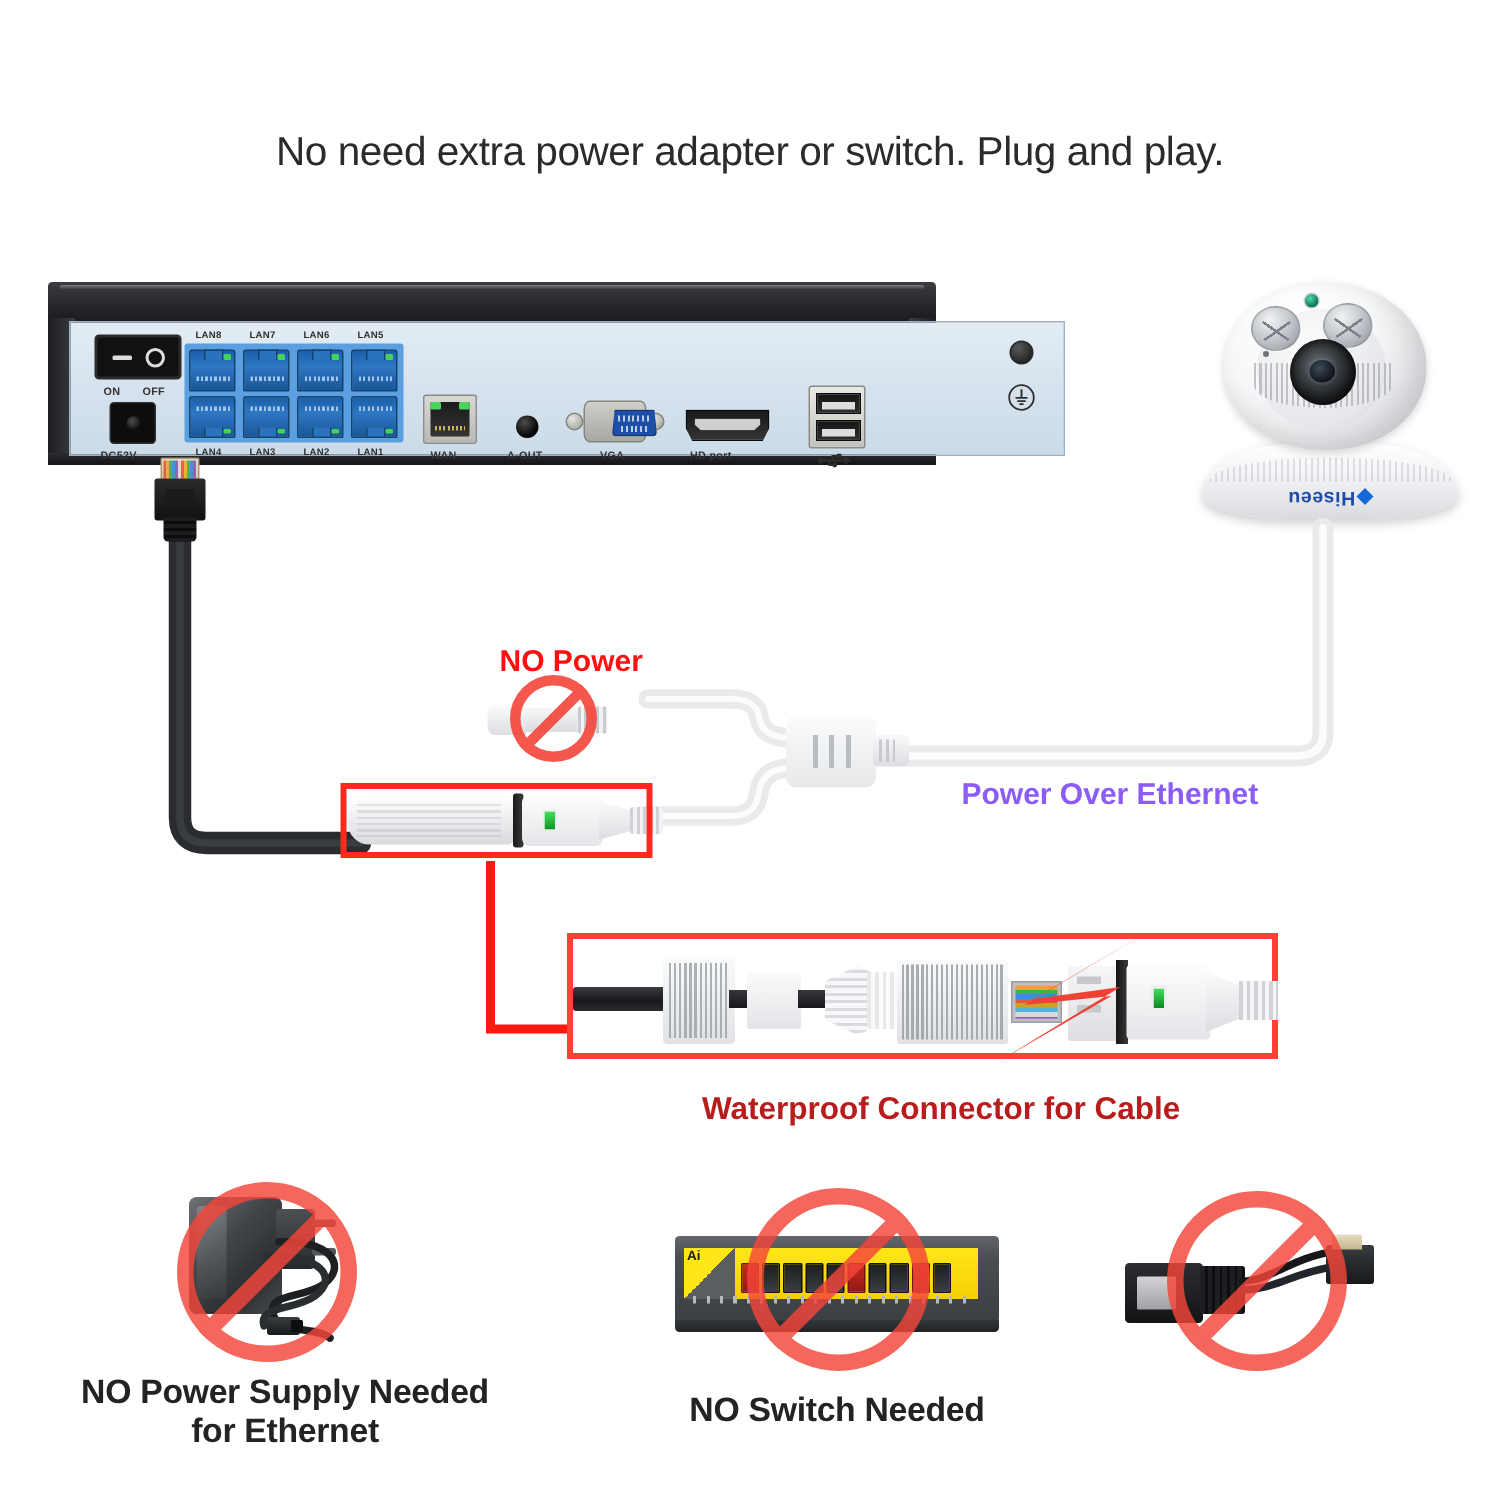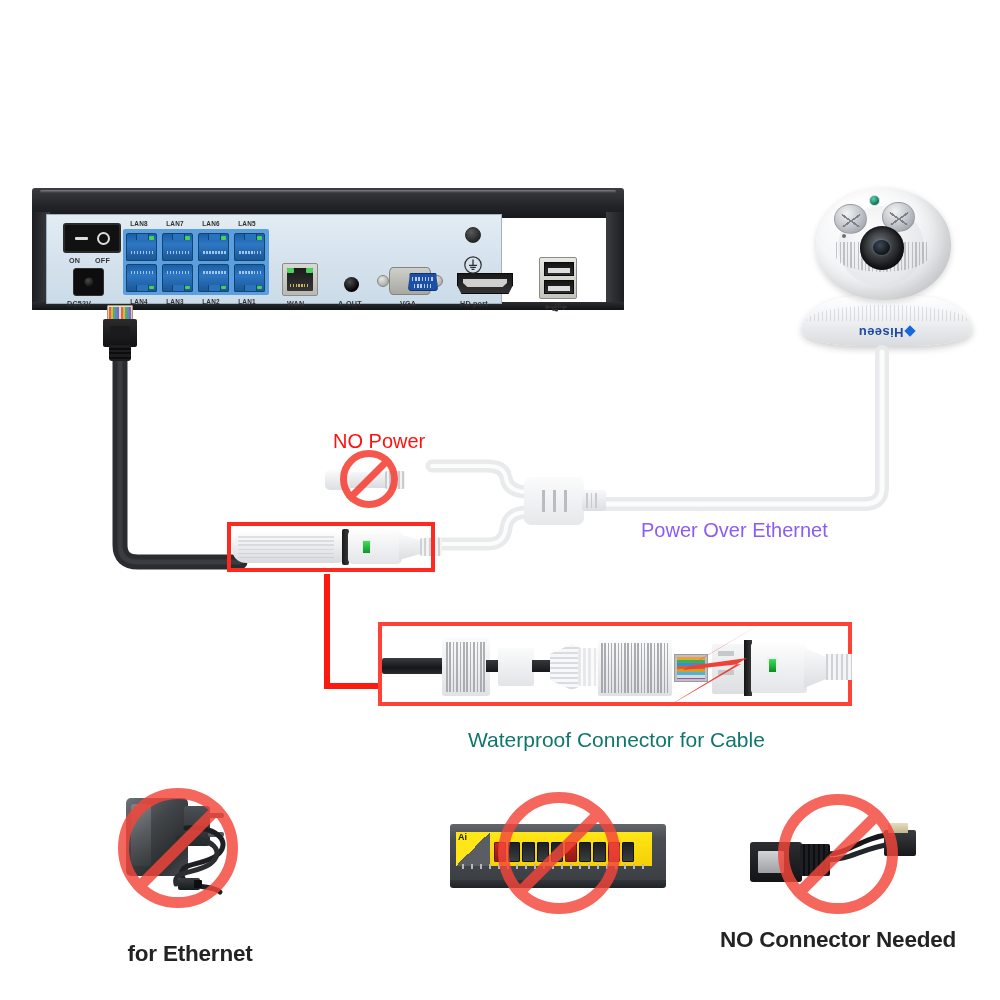--- a/index.html
+++ b/index.html
@@ -28,21 +28,21 @@
   .nvr-top:after{
     content:""; position:absolute; left:8px; right:8px; top:2px; height:3px;
     background:linear-gradient(180deg,rgba(255,255,255,.35),rgba(255,255,255,0));
     border-radius:2px;
   }
   .nvr-bevel-l{ position:absolute; left:0; top:24px; width:18px; height:98px;
     background:linear-gradient(90deg,#1c1e21,#3a3c40); }
   .nvr-bevel-r{ position:absolute; right:0; top:24px; width:18px; height:98px;
     background:linear-gradient(270deg,#1c1e21,#3a3c40); }
   .nvr-face {
-    position:absolute; left:14px; top:26px; width:456px; height:90px;
+    position:absolute; left:14px; top:26px; width:664px; height:90px;
     background:linear-gradient(180deg,#e3ecf3 0%,#d6e3ee 48%,#cbdbe8 100%);
     border:1px solid #9fb2c2;
   }
   .nvr-bottom{ position:absolute; left:0; bottom:0; width:592px; height:8px;
     background:linear-gradient(180deg,#2a2c30,#111315); border-radius:0 0 3px 3px; }
 
   
   .pw-switch{ position:absolute; left:16px; top:8px; width:58px; height:30px;
     background:#111; border:2px solid #2b2b2b; border-radius:3px;
     display:flex; align-items:center; justify-content:center; gap:9px; }
@@ -289,24 +289,24 @@
   .d-led{ position:absolute; left:385px; top:31px; width:11px; height:17px;
     background:linear-gradient(180deg,#3fe05a,#0d8a22); border:2px solid #eceef0; border-radius:1px; }
   .d-cone{ position:absolute; left:422px; top:22px; width:26px; height:40px;
     background:linear-gradient(180deg,#f9fafb,#dcdee1);
     clip-path:polygon(0 0,100% 26%,100% 74%,0 100%); }
   .d-grip2{ position:absolute; left:444px; top:28px; width:26px; height:26px;
     background:repeating-linear-gradient(90deg,#cfd1d5 0 2.4px,#f4f5f6 2.4px 5px); }
   #bolt{ position:absolute; left:655px; top:618px; width:120px; height:92px; }
 
   
-  .cap{ position:absolute; font-weight:normal; white-space:nowrap; }
+  .cap{ position:absolute; font-weight:bold; white-space:nowrap; }
   #cap-nopower{ left:333px; top:430px; font-size:20px; color:#ff1010; }
   #cap-poe{ left:641px; top:519px; font-size:20px; color:#8b5cf6; }
-  #cap-wp{ left:468px; top:728px; font-size:21px; color:#0f766e; }
+  #cap-wp{ left:468px; top:728px; font-size:21px; color:#b91c1c; }
 
   
   .bot{ position:absolute; }
   .bot-cap{ position:absolute; width:100%; text-align:center; font-size:22.5px;
     font-weight:bold; color:#232323; line-height:1.16; letter-spacing:-0.2px; }
   #bot1{ left:18px; top:782px; width:344px; height:200px; }
   #bot2{ left:412px; top:790px; width:292px; height:180px; }
   #bot3{ left:688px; top:790px; width:300px; height:180px; }
   .art{ position:absolute; left:0; top:0; width:100%; height:124px; }
   #bot1 .bot-cap{ top:133px; }
@@ -370,20 +370,21 @@
   #pro3{ left:90px; top:4px; width:120px; height:120px; }
   #pro-nopwr{ position:absolute; left:340px; top:450px; width:58px; height:58px;
     border:7px solid #f4453a; border-radius:50%; box-sizing:border-box; opacity:.9; }
   #pro-nopwr:after{ content:""; position:absolute; left:50%; top:50%; width:7px;
     height:calc(100% + 14px); background:#f4453a; transform:translate(-50%,-50%) rotate(45deg); }
 </style>
 </head>
 <body>
 
 <div id="header">
+  <div id="subtitle">No need extra power adapter or switch. Plug and play.</div>
 </div>
 
 <div id="nvr">
   <div class="nvr-top"></div>
   <div class="nvr-bevel-l"></div>
   <div class="nvr-bevel-r"></div>
   <div class="nvr-bottom"></div>
 
   <div class="nvr-face">
 
@@ -589,21 +590,21 @@
     <div class="ad-pin p1"></div>
     <div class="ad-pin p2"></div>
     <svg style="position:absolute;left:150px;top:40px;width:82px;height:82px" viewBox="0 0 82 82">
       <path d="M18 6 C52 4 64 22 48 34 C34 44 10 40 14 54 C18 68 44 62 52 70" fill="none" stroke="#1d1f22" stroke-width="5" stroke-linecap="round"></path>
       <path d="M10 16 C46 14 58 30 42 42 C28 52 4 48 8 62" fill="none" stroke="#2b2e31" stroke-width="5" stroke-linecap="round"></path>
     </svg>
     <div class="ad-tip"></div>
     <div class="prohibit" id="pro1"></div>
   </div>
   <div class="bot-cap">
-    <br>
+    <span>NO Power Supply Needed</span><br>
     <span>for Ethernet</span>
   </div>
 </div>
 
 <div class="bot" id="bot2">
   <div class="art">
     <div class="sw-shell"></div>
     <div class="sw-face"></div>
     <div class="sw-tri"></div>
     <div class="sw-ai">Ai</div>
@@ -616,29 +617,29 @@
       <span class="sw-p red"></span>
       <span class="sw-p"></span>
       <span class="sw-p"></span>
       <span class="sw-p red"></span>
       <span class="sw-p"></span>
     </div>
     <div class="sw-leds"></div>
     <div class="sw-base"></div>
     <div class="prohibit" id="pro2"></div>
   </div>
+  <div class="bot-cap">
+    <span>NO Switch Needed</span>
+  </div>
 </div>
 
 <div class="bot" id="bot3">
   <div class="art">
     <div class="pc-jack"></div>
     <div class="pc-boot"></div>
     <svg style="position:absolute;left:138px;top:36px;width:70px;height:46px" viewBox="0 0 70 46">
       <path d="M2 28 C22 28 34 12 66 8" fill="none" stroke="#15171a" stroke-width="5" stroke-linecap="round"></path>
       <path d="M2 34 C24 34 36 22 66 18" fill="none" stroke="#22252a" stroke-width="5" stroke-linecap="round"></path>
     </svg>
     <div class="pc-plug"></div>
     <div class="prohibit" id="pro3"></div>
   </div>
-  <div class="bot-cap">
-    <span>NO Connector Needed</span>
-  </div>
 </div>
 
 </body></html>

